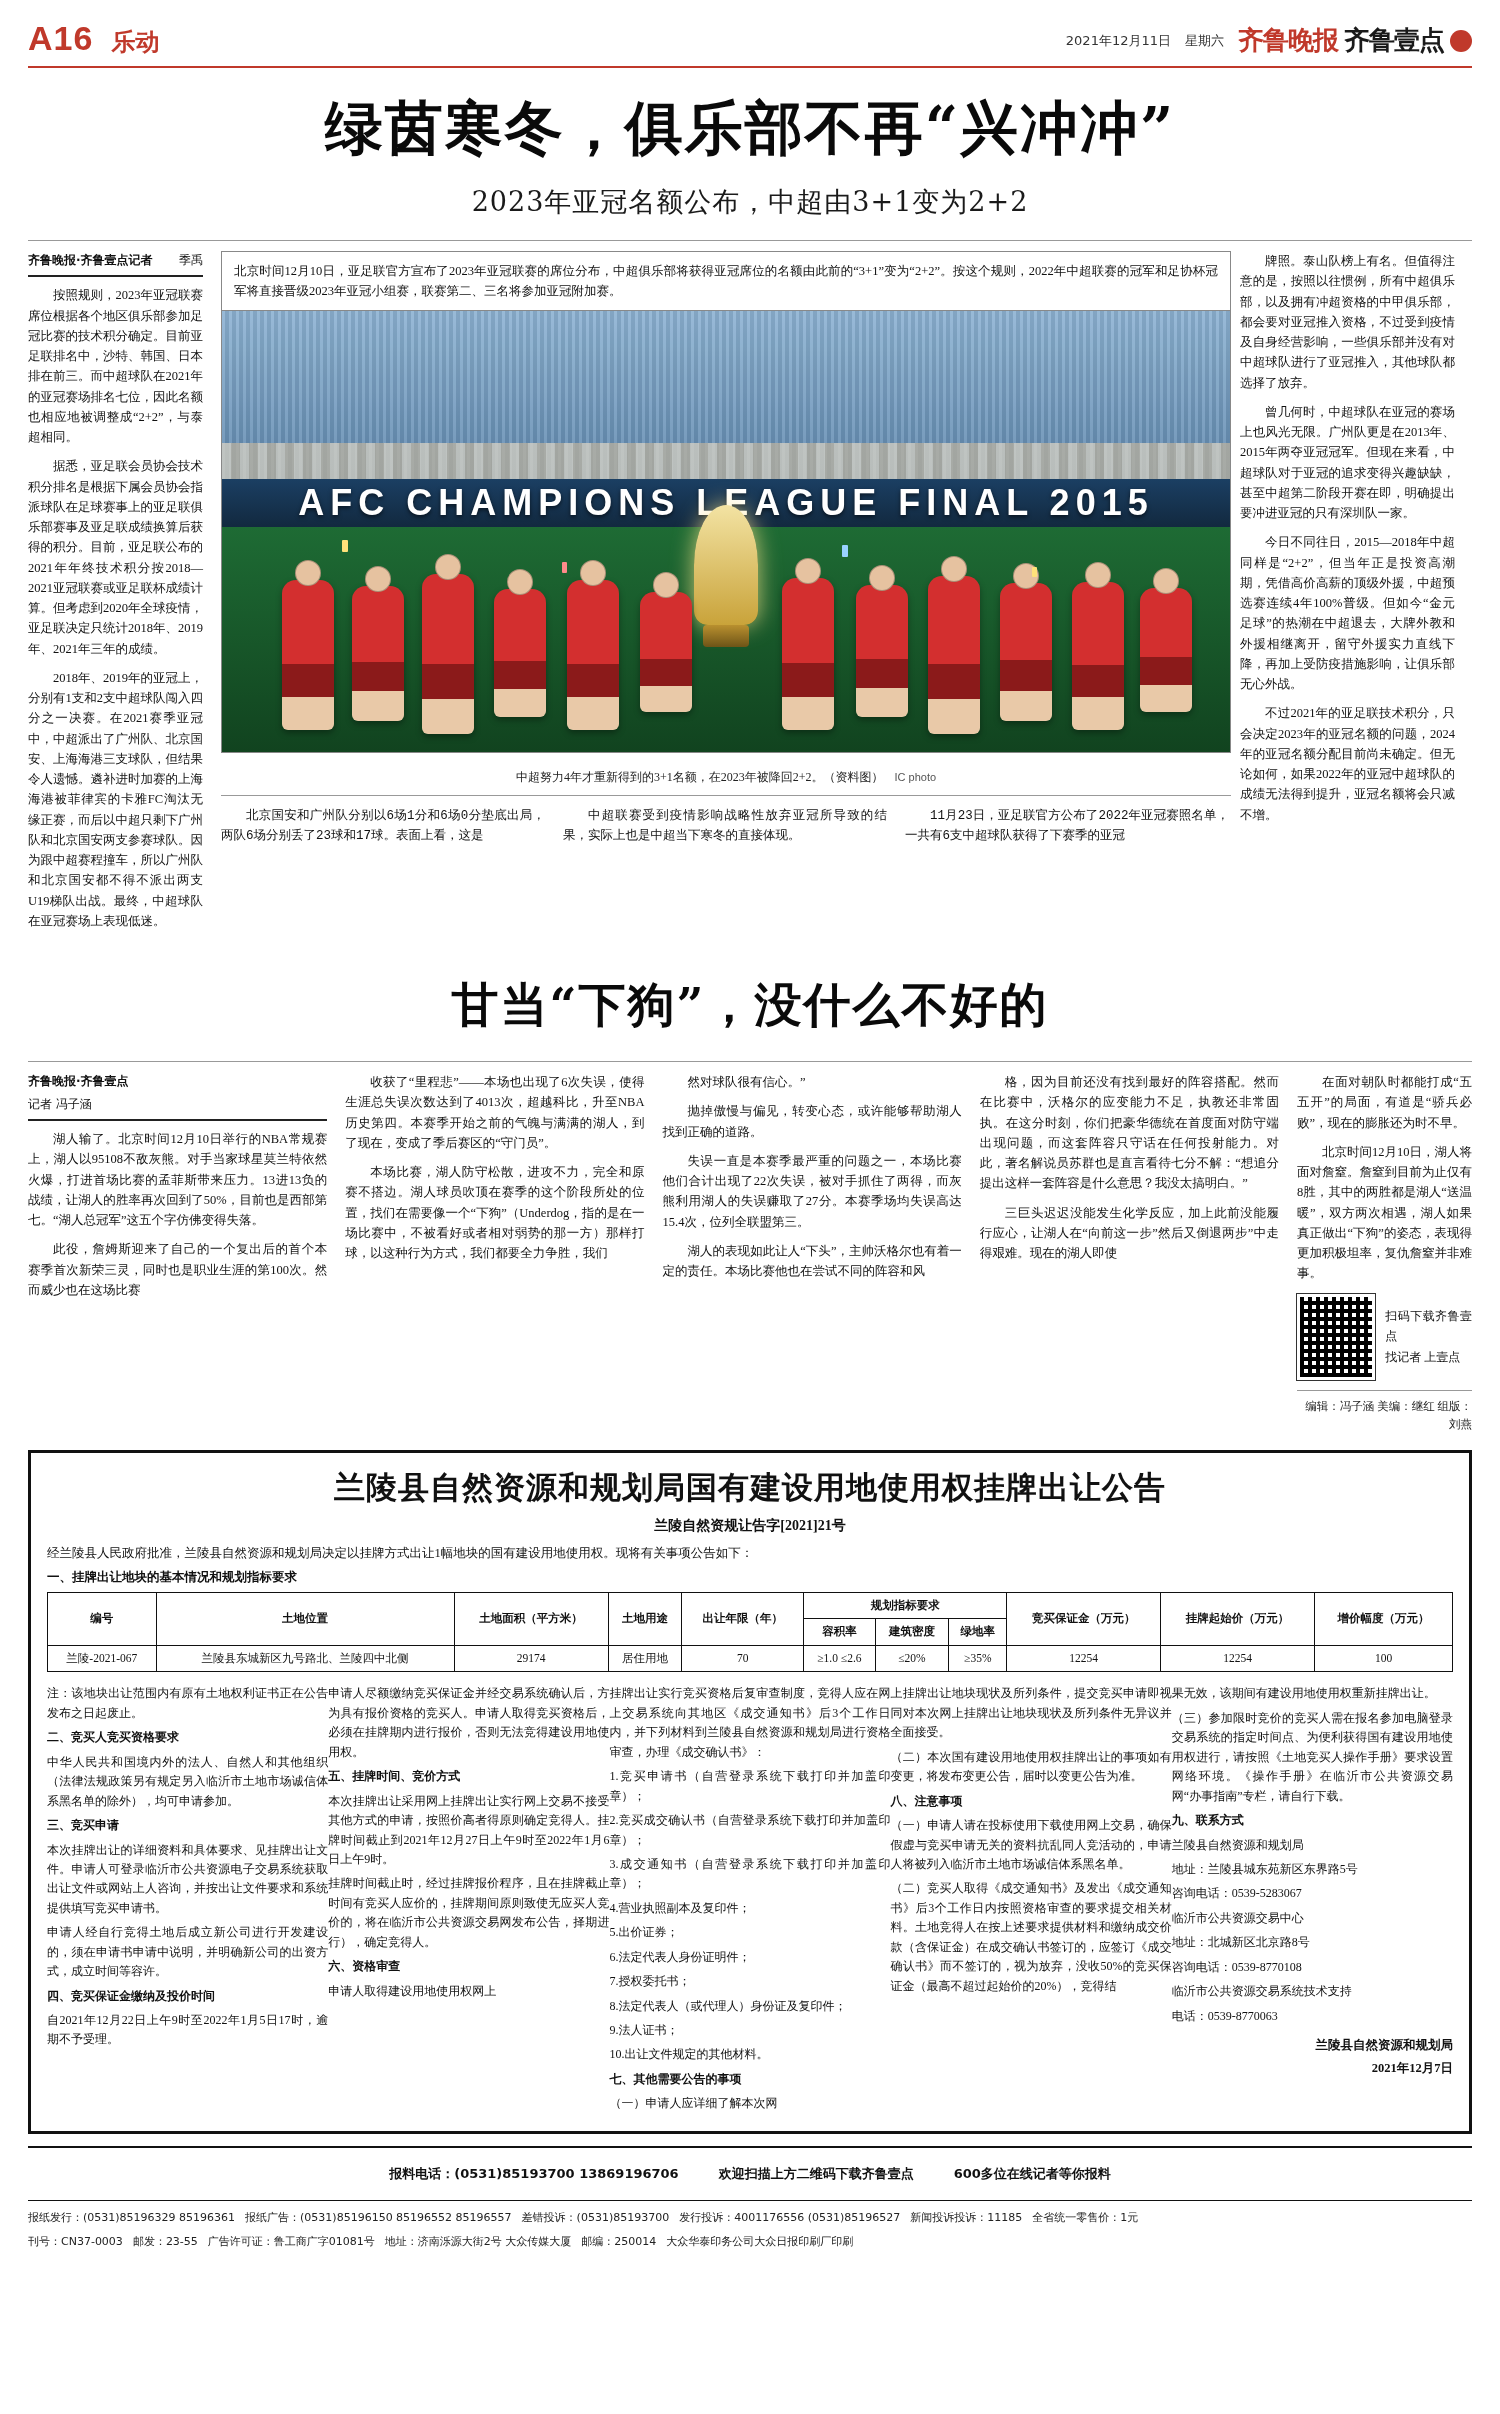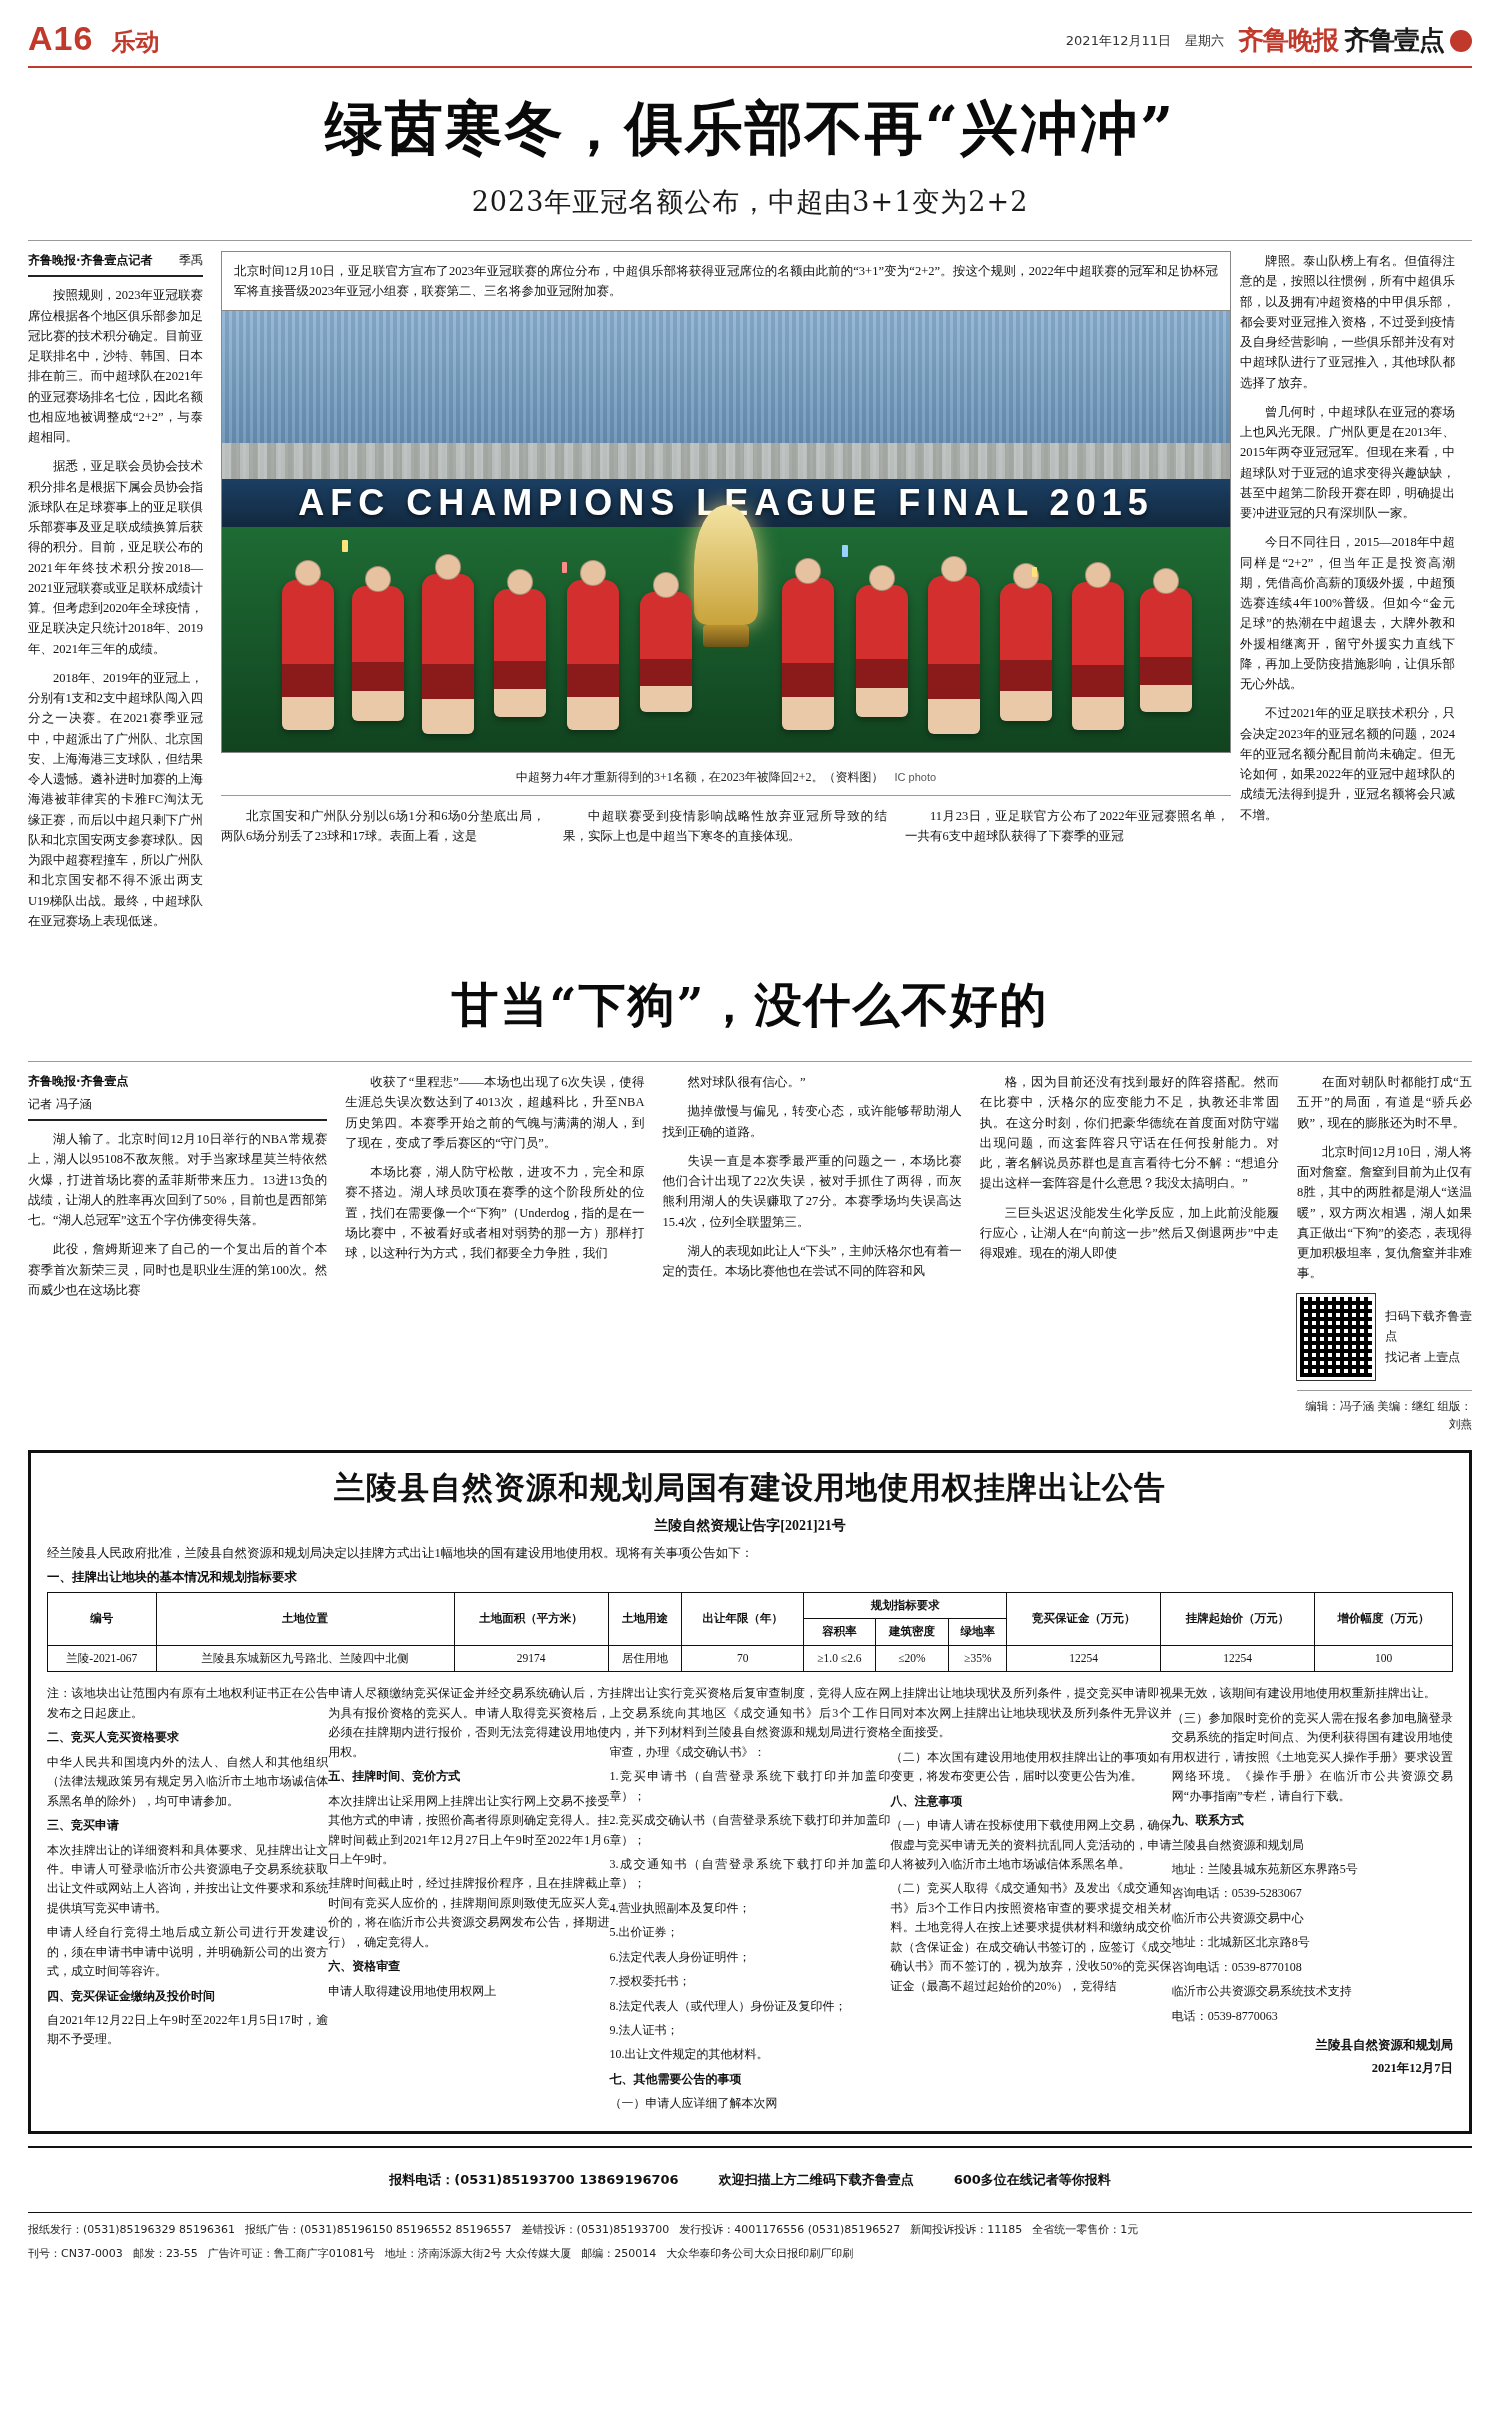--- a/index.html
+++ b/index.html
@@ -137,21 +137,21 @@
   .caption-row {
     display:flex; gap:18px; margin-top:9px;
   }
   .photo-caption {
     text-align:center; font-size:12px; color:#222; padding:7px 0 9px 0;
     border-bottom:1px solid #999; width:100%;
   }
   .photo-caption .credit { font-family:"Liberation Sans", sans-serif; font-size:11px; color:#555; margin-left:8px; }
   .sub3 { display:flex; gap:18px; margin-top:10px; }
   .sub3 > div { width:324px; font-size:12.5px; line-height:1.62; text-align:justify; }
-  .sub3 p { margin:0; text-indent:2em; }
+  .sub3 p { margin:0; text-indent:2em;font-family:Liberation Mono, monospace; }
 
   
   .headline2-wrap { text-align:center; padding:34px 0 10px 0; }
   .headline2 {
     font-size:47px; font-weight:bold; letter-spacing:2px;
     font-family:"DejaVu Serif", serif; color:#0a0a0a;
   }
   .cols4 { display:flex; gap:18px; align-items:flex-start; margin-top:10px; }
   .c4 { width:342px; font-size:12.5px; line-height:1.62; text-align:justify; }
   .c4 p { margin:0 0 9px 0; text-indent:2em; }
@@ -195,21 +195,21 @@
   .ncol { width:331px; font-size:12px; line-height:1.62; text-align:justify; }
   .ncol p { margin:0 0 5px 0; }
   .ncol .h { font-weight:bold; }
   .sign { text-align:right; font-size:12.5px; font-weight:bold; margin-top:8px; line-height:1.8; }
 
   
   .footer { margin-top:12px; }
   .footer-top {
     border-top:2px solid #111; border-bottom:1px solid #111;
     display:flex; justify-content:center; gap:40px; align-items:center;
-    padding:23px 0; font-size:13px; font-weight:bold;
+    padding:17px 0; font-size:13px; font-weight:bold;
     font-family:"DejaVu Sans", sans-serif;
   }
   .footer-bot {
     display:flex; flex-wrap:wrap; gap:4px 26px; padding:7px 0 0 0;
     font-size:11px; color:#222; font-family:"DejaVu Sans", sans-serif;
     line-height:1.8;
   }
   .footer-bot .fb-line { width:100%; display:flex; gap:10px; }
 </style>
 </head>

